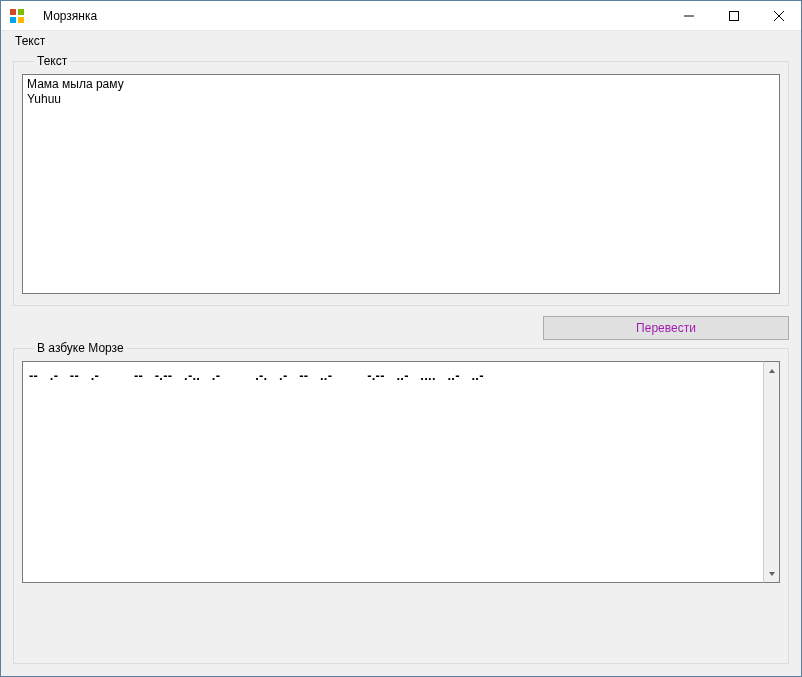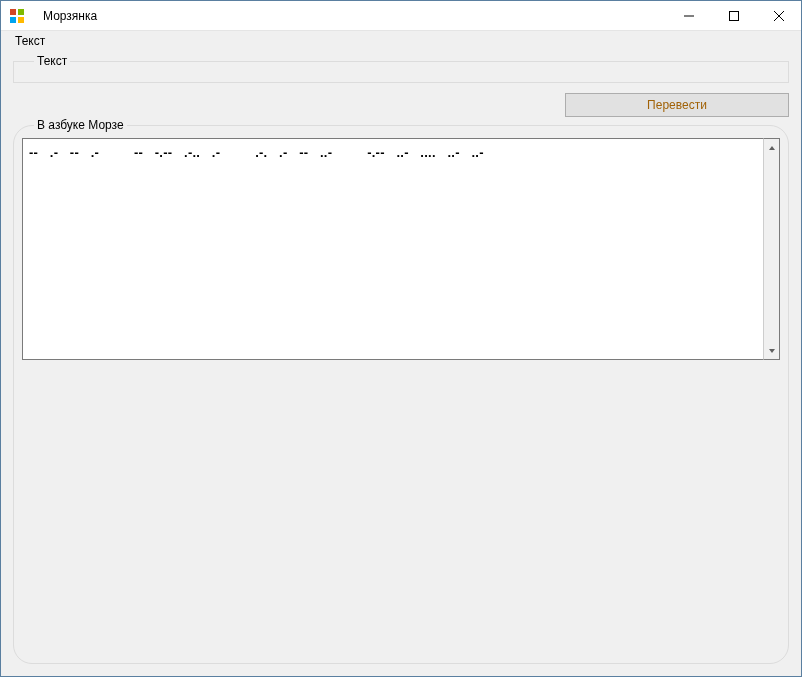--- a/index.html
+++ b/index.html
@@ -84,27 +84,27 @@
     line-height: 1.25;
     white-space: pre-wrap;
   }
   .button-row {
     display: flex;
     justify-content: flex-end;
     gap: 8px;
     padding: 4px 0 2px 0;
   }
   .btn {
-    width: 224px;
+    width: 246px;
     height: 24px;
     background: #e1e1e1;
     border: 1px solid #adadad;
     font-size: 12px;
     font-family: inherit;
-    color: #a16207;
+    color: #a21caf;
     display: flex; align-items: center; justify-content: center;
   }
   .morse-wrap {
     position: relative;
     display: flex;
   }
   .morse-output {
     flex: 1;
     height: 222px;
     border: 1px solid #7a7a7a;
@@ -175,27 +175,29 @@
   </div>
 
   <div class="menubar">
     <div class="menu-item">Текст</div>
   </div>
 
   <div class="client">
 
     <div class="groupbox">
       <div class="groupbox-label">Текст</div>
+      <textarea class="text-input" spellcheck="false" style="">Мама мыла раму
+Yuhuu</textarea>
     </div>
 
     <div class="button-row">
       <button class="btn">Перевести</button>
     </div>
 
-    <div class="groupbox" style="flex:1;border-radius:19px;">
+    <div class="groupbox" style="flex:1;">
       <div class="groupbox-label">В азбуке Морзе</div>
       <div class="morse-wrap">
         <div class="morse-output">--   .-   --   .-         --   -.--   .-..   .-         .-.   .-   --   ..-         -.--   ..-   ....   ..-   ..-</div>
         <div class="scrollbar-v">
           <div class="scroll-btn">
             <svg width="8" height="8" viewBox="0 0 8 8">
                 <polygon points="4,2 7,6 1,6" fill="#606060"></polygon>
               </svg>
           </div>
           <div class="scroll-track"></div>

